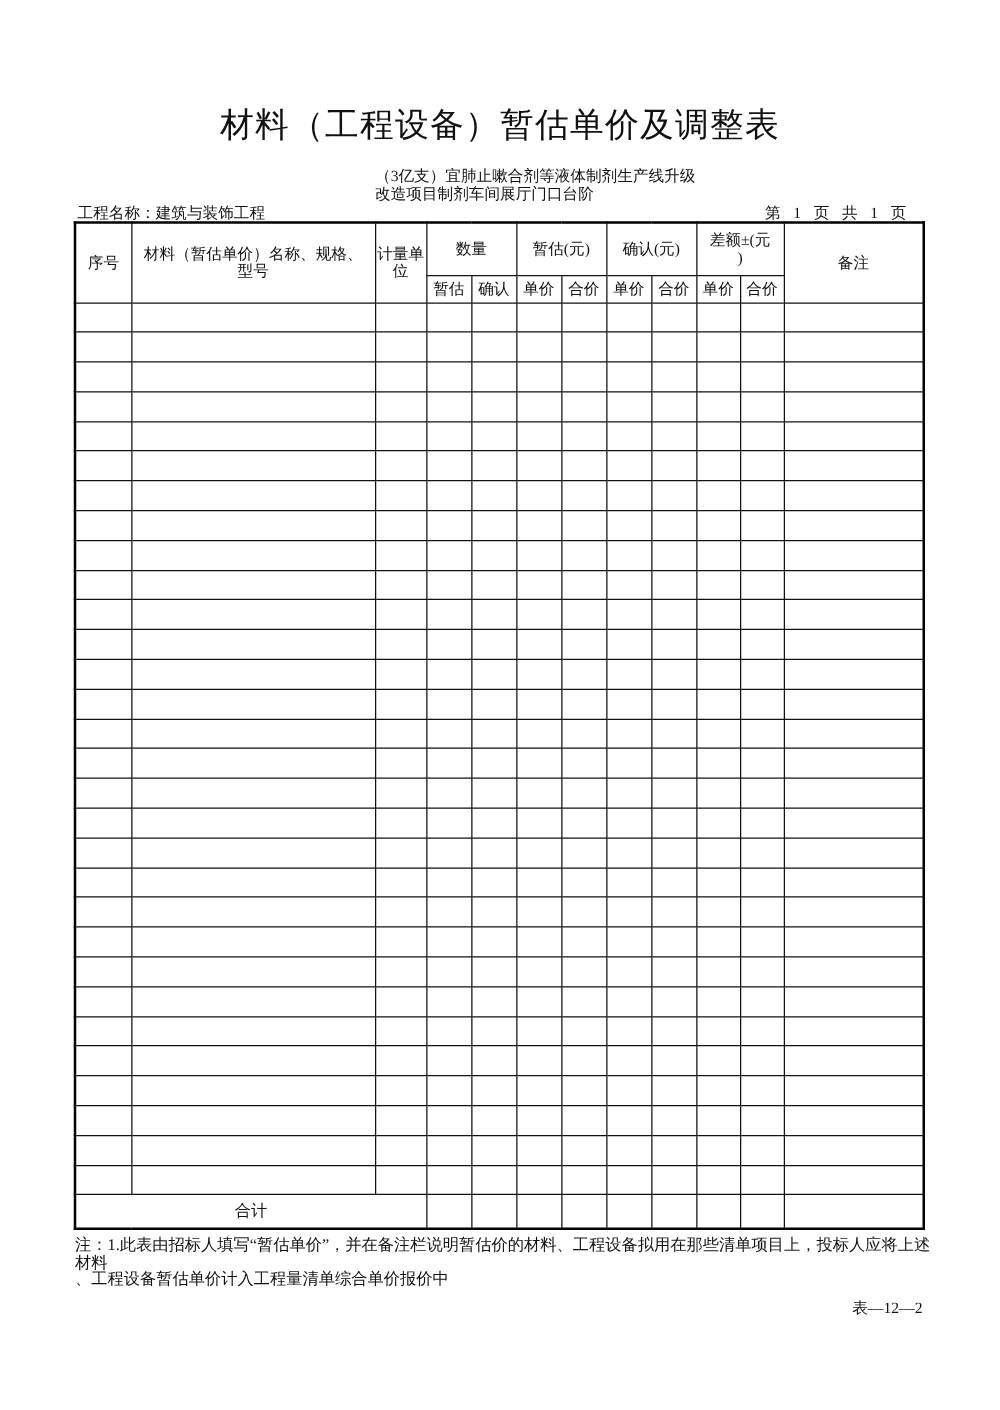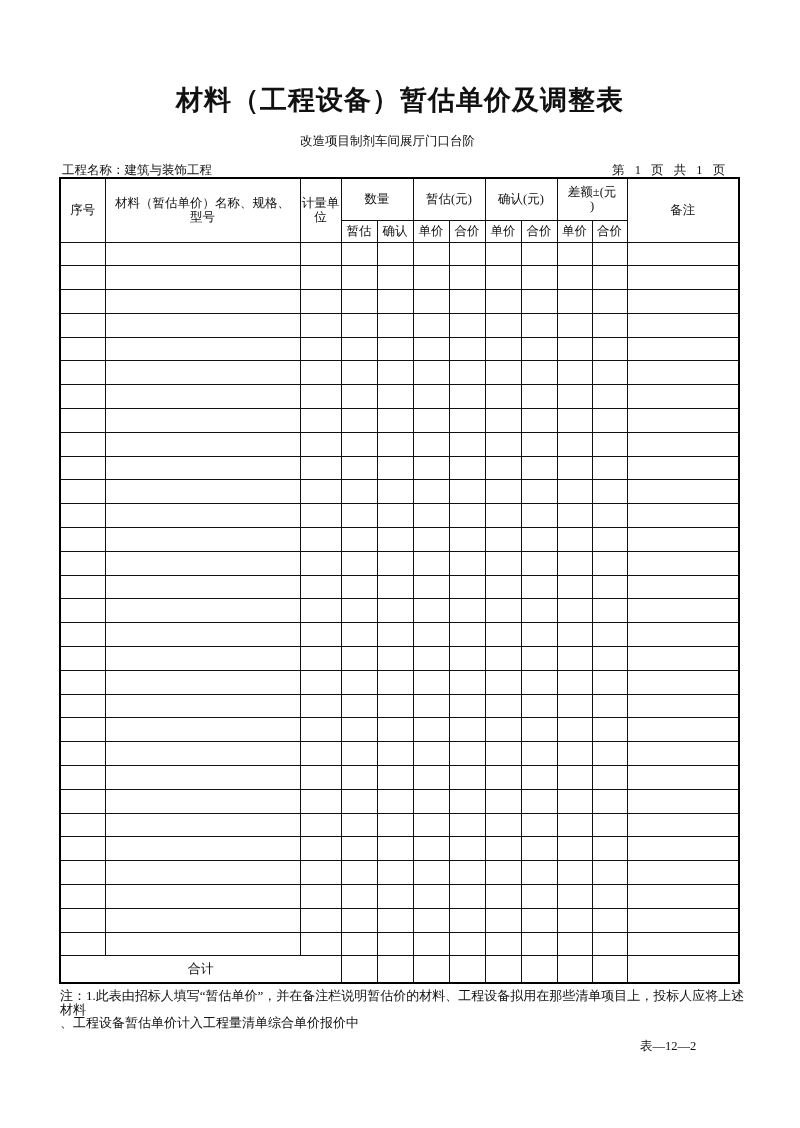--- a/index.html
+++ b/index.html
@@ -12,21 +12,21 @@
     color: #111111;
     overflow: hidden;
   }
   .page-title {
     position: absolute;
     top: 82px;
     left: 0;
     width: 100%;
     text-align: center;
     font-size: 27px;
-    font-weight: bold;
+    font-weight: normal;
     letter-spacing: 1px;
     white-space: nowrap;
   }
   .section-block {
     position: absolute;
     left: 300px;
     top: 135px;
     width: 310px;
     font-size: 12.5px;
     line-height: 13.5px;
@@ -79,32 +79,33 @@
     top: 989px;
     width: 686px;
     font-size: 13px;
     line-height: 13.5px;
   }
   .form-code {
     position: absolute;
     left: 598px;
     top: 1038px;
     width: 140px;
-    text-align: center;
+    text-align: right;
     font-size: 12.5px;
   }
 </style>
 </head>
 <body>
 
 <div class="page">
 
   <div class="page-title">材料（工程设备）暂估单价及调整表</div>
 
   <div class="section-block">
+    <div>（3亿支）宜肺止嗽合剂等液体制剂生产线升级</div>
     <div>改造项目制剂车间展厅门口台阶</div>
   </div>
 
   <div class="project-name">工程名称：建筑与装饰工程</div>
 
   <div class="page-indicator">第 1 页 共 1 页</div>
 
   <table class="form-table">
     <colgroup>
       <col style="width:45px">

